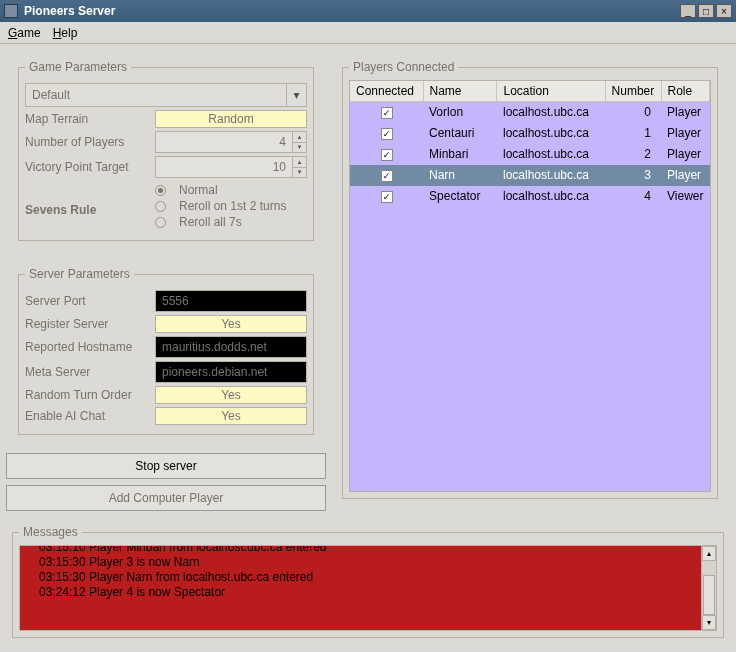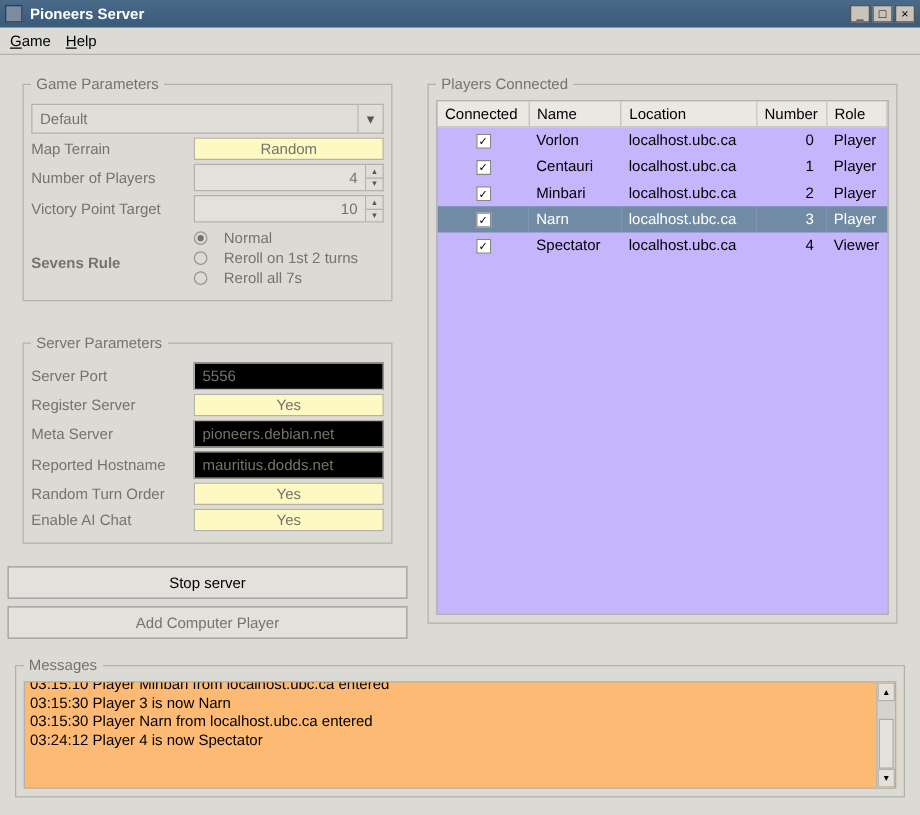--- a/index.html
+++ b/index.html
@@ -36,21 +36,21 @@
   .main-btn.disabled { color:#76736c; cursor:default; }
   .players-group { flex:1; display:flex; flex-direction:column; height:465px;}
   .table-wrap { flex:1; background:#c4b5fd; border:1px solid #b5b1a8; overflow:hidden; }
   table { width:100%; border-collapse:collapse; }
   thead th { text-align:left; font-weight:normal; background:#eae8e3; border-right:1px solid #c9c6be; border-bottom:1px solid #c9c6be; padding:3px 6px; height:20px; }
   tbody td { padding:3px 6px; height:21px; }
   tbody tr.sel td { background:#718ba5; color:#fff; }
   .chk { width:12px; height:12px; border:1px solid #888; display:inline-flex; align-items:center; justify-content:center; font-size:9px; background:#fff; }
   tbody tr.sel .chk { background:#fff; color:#000; }
   .messages-group { margin:2px 6px 6px 6px; }
-  .msg-area { background:#fdba74; border:1px solid #b5b1a8; height:86px; padding:2px 4px; overflow:hidden; position:relative; }
+  .msg-area { background:#b91c1c; border:1px solid #b5b1a8; height:86px; padding:2px 19px; overflow:hidden; position:relative; }
   .msg-area .scrollbar { position:absolute; right:0; top:0; bottom:0; width:15px; background:#d6d3cc; border-left:1px solid #b5b1a8; display:flex; flex-direction:column; }
   .msg-area .scrollbar .sb-btn { height:15px; border:1px solid #b5b1a8; background:#e3e1dc; font-size:8px; display:flex; align-items:center; justify-content:center; }
   .msg-area .scrollbar .track { flex:1; position:relative; }
   .msg-area .scrollbar .thumb { position:absolute; left:1px; right:1px; bottom:0; height:40px; background:#e3e1dc; border:1px solid #aaa; }
   .msg-line { white-space:nowrap; line-height:15px; }
   .msg-line.cut { margin-top:-8px; }
 </style>
 </head>
 <body>
 
@@ -127,26 +127,26 @@
       <legend>Server Parameters</legend>
       <div class="row">
           <div class="lbl">Server Port</div>
           <div class="disabled-field">5556</div>
         </div>
       <div class="row">
           <div class="lbl">Register Server</div>
           <div class="disabled-btn">Yes</div>
         </div>
       <div class="row">
+          <div class="lbl">Reported Hostname</div>
+          <div class="disabled-field">mauritius.dodds.net</div>
+        </div>
+      <div class="row">
           <div class="lbl">Meta Server</div>
           <div class="disabled-field">pioneers.debian.net</div>
-        </div>
-      <div class="row">
-          <div class="lbl">Reported Hostname</div>
-          <div class="disabled-field">mauritius.dodds.net</div>
         </div>
       <div class="row">
           <div class="lbl">Random Turn Order</div>
           <div class="disabled-btn">Yes</div>
         </div>
       <div class="row">
           <div class="lbl">Enable AI Chat</div>
           <div class="disabled-btn">Yes</div>
         </div>
     </fieldset>

